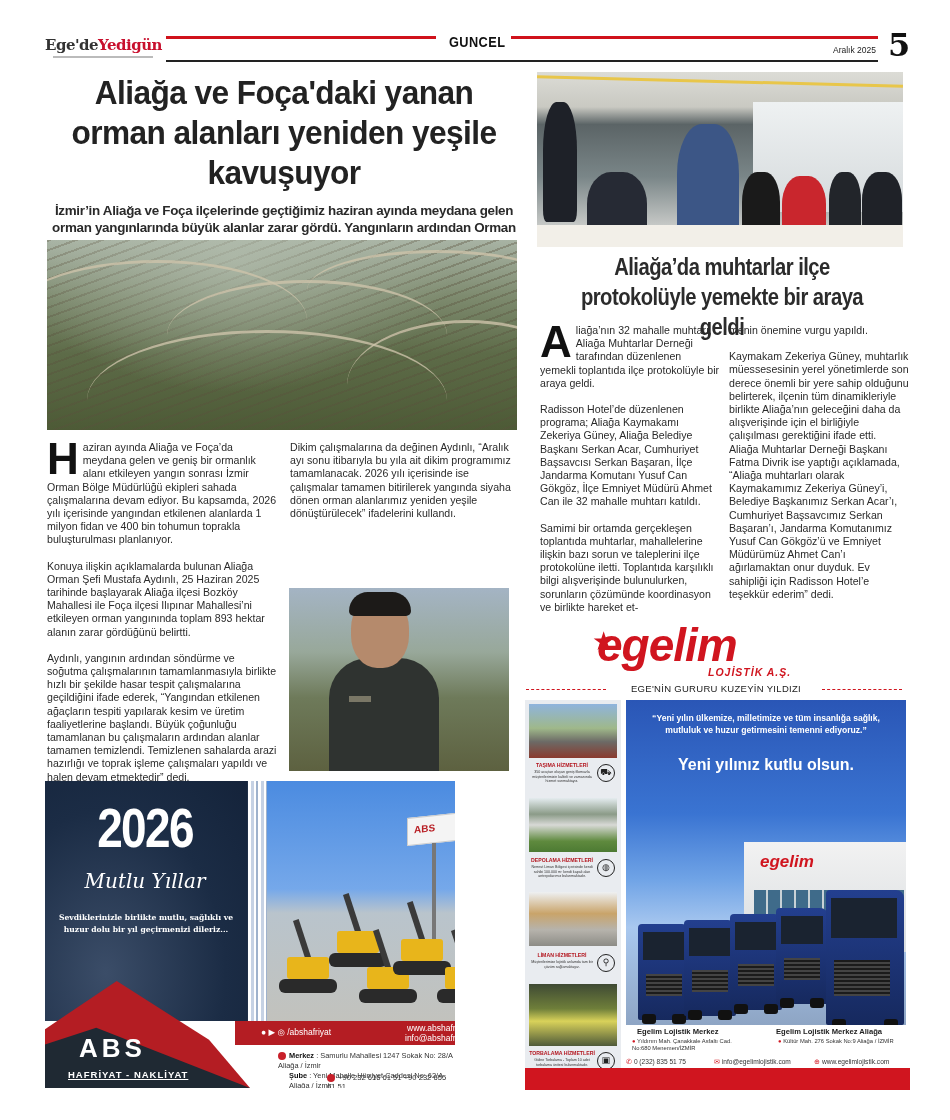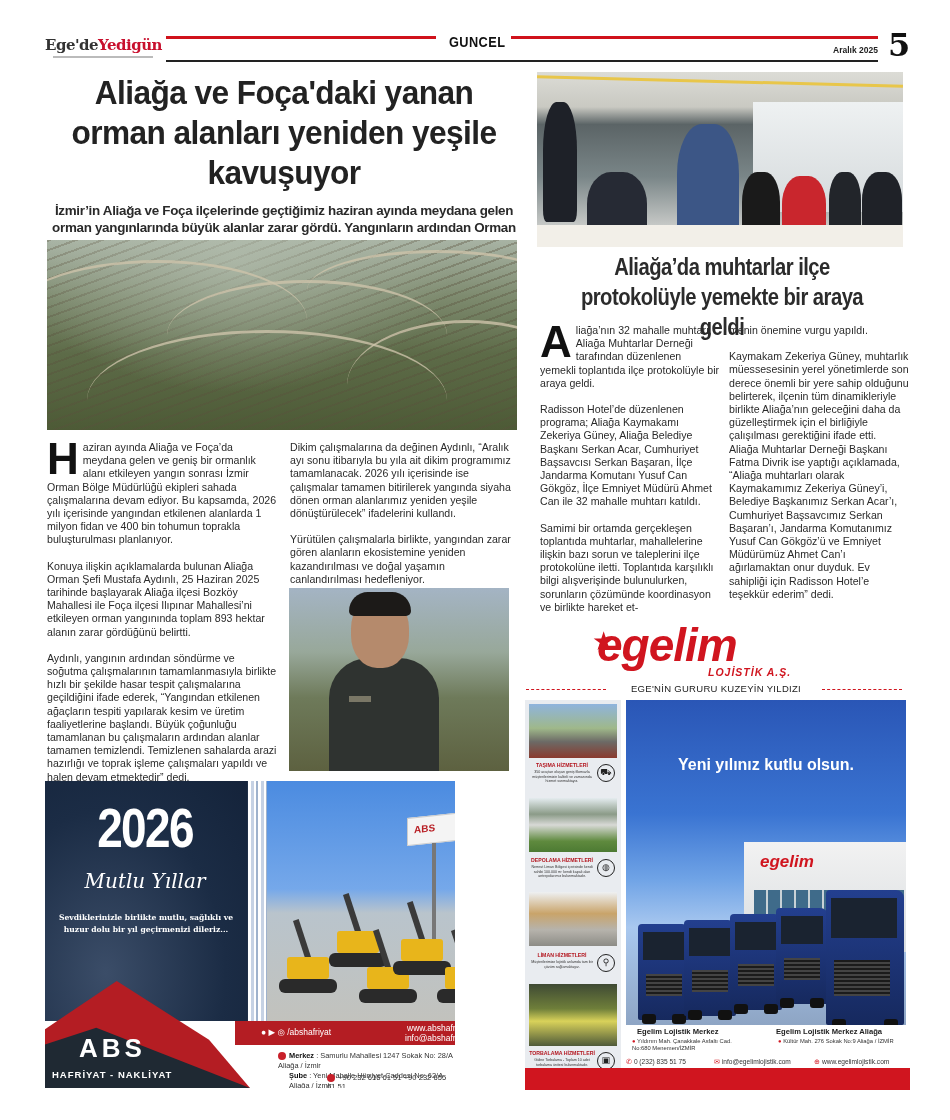--- a/index.html
+++ b/index.html
@@ -8,21 +8,21 @@
 
   
   .masthead { position: absolute; left: 45px; top: 32px; width: 865px; height: 34px; text-align: center; }
   .logo { position: absolute; left: 0; top: 4px; font-family: "DejaVu Serif", serif; font-size: 15px; font-weight: bold; letter-spacing: -0.5px; }
   .logo .p1 { color: #333; }
   .logo .p2 { color: #c8102e; }
   .logo-sub { position: absolute; left: 8px; top: 24px; width: 100px; height: 2px; background: #bbb; }
   .rule-red { position: absolute; height: 3px; background: #d0121b; top: 4px; }
   .rule-black { position: absolute; left: 121px; top: 28px; width: 712px; height: 2px; background: #222; }
   .section-title { position: absolute; left: 399px; top: 1px; font-size: 15px; font-weight: bold; letter-spacing: 0.5px; color: #111; font-family: "Liberation Sans", sans-serif; transform: scaleX(0.85); }
-  .issue-date { position: absolute; left: 788px; top: 13px; font-size: 8.5px; font-weight: bold; color: #222; }
+  .issue-date { position: absolute; left: 788px; top: 13px; font-size: 8.5px; font-weight: normal; color: #222; }
   .page-num { position: absolute; left: 843px; top: -6px; font-family: "DejaVu Serif", serif; font-size: 32px; font-weight: bold; color: #111; }
 
   
   .headline-1 { position: absolute; left: 45px; top: 72px; width: 478px; text-align: center; font-size: 34px; line-height: 40px; font-weight: bold; color: #222; letter-spacing: -0.6px; font-family: "Liberation Sans", sans-serif; transform: scaleX(0.93); transform-origin: center top; }
   .lead-1 { position: absolute; left: 45px; top: 165px; width: 478px; text-align: center; font-size: 13.4px; line-height: 17px; font-weight: bold; color: #2a2a2a; letter-spacing: -0.3px; margin-top: 37px; }
   .photo-forest { position: absolute; left: 47px; top: 240px; width: 470px; height: 190px; overflow: hidden;
     background:
       radial-gradient(ellipse at 40% 10%, rgba(180,190,175,0.7), transparent 55%),
       repeating-linear-gradient(160deg, rgba(90,80,60,0.35) 0 2px, transparent 2px 9px),
       linear-gradient(180deg, #a8b3a4 0%, #7d8a6e 30%, #5d6b48 60%, #4d5a36 100%); }
@@ -70,21 +70,21 @@
   .excavator .track { position: absolute; left: 0; top: 22px; width: 58px; height: 14px; background: #2a2a2a; border-radius: 6px; }
   .excavator .arm { position: absolute; left: 20px; top: -38px; width: 6px; height: 40px; background: #3a3a3a; transform: rotate(-18deg); }
 
   .abs-bar { position: absolute; left: 0; top: 240px; width: 472px; height: 67px; background: #ffffff; }
   .abs-redband { position: absolute; left: 190px; top: 240px; width: 282px; height: 24px; background: #b41d23; }
   .abs-social { position: absolute; left: 216px; top: 246px; color: #fff; font-size: 8.5px; }
   .abs-web { position: absolute; left: 360px; top: 242px; color: #fff; font-size: 8.5px; line-height: 10px; text-align: right; }
   .abs-logo-bg { position: absolute; left: 0; top: 200px; width: 205px; height: 107px; background: #b41d23; clip-path: polygon(0 100%, 0 45%, 35% 0, 80% 55%, 100% 100%); }
   .abs-logo-dark { position: absolute; left: 0; top: 240px; width: 205px; height: 67px; background: #1f2933; clip-path: polygon(0 100%, 0 35%, 25% 10%, 100% 100%); }
   .abs-logo-text { position: absolute; left: 34px; top: 252px; color: #fff; font-size: 26px; font-weight: bold; letter-spacing: 4px; }
-  .abs-logo-sub { position: absolute; left: 7px; top: 288px; color: #fff; font-size: 9.5px; font-weight: bold; letter-spacing: 1px; }
+  .abs-logo-sub { position: absolute; left: 23px; top: 288px; color: #fff; font-size: 9.5px; font-weight: bold; letter-spacing: 1px; text-decoration: underline; }
   .abs-addr { position: absolute; left: 233px; top: 270px; font-size: 7.4px; line-height: 10px; color: #333; }
   .abs-addr b { color: #111; }
   .abs-phone { position: absolute; left: 282px; top: 292px; font-size: 7.6px; color: #333; }
   .pin-red { display: inline-block; width: 8px; height: 8px; border-radius: 50%; background: #c8202a; vertical-align: middle; margin-right: 3px; }
 
   
   .ad-egelim { position: absolute; left: 522px; top: 612px; width: 388px; height: 478px; background: #ffffff; overflow: hidden; }
   .eg-logo { position: absolute; left: 75px; top: 6px; color: #d0151f; font-family: "Liberation Sans", sans-serif; font-style: italic; font-weight: bold; font-size: 46px; letter-spacing: -1px; }
   .eg-star { position: absolute; left: 70px; top: 14px; color: #d0151f; font-size: 26px; }
   .eg-sub { position: absolute; left: 186px; top: 54px; color: #d0151f; font-style: italic; font-weight: bold; font-size: 10.5px; letter-spacing: 1px; }
@@ -141,21 +141,20 @@
 </div>
 
 <div class="col col-a">
   <p><span class="dropcap">H</span><span>aziran ayında Aliağa ve Foça’da meydana gelen ve geniş bir ormanlık alanı etkileyen yangın sonrası İzmir Orman Bölge Müdürlüğü ekipleri sahada çalışmalarına devam ediyor. Bu kapsamda, 2026 yılı içerisinde yangından etkilenen alanlarda 1 milyon fidan ve 400 bin tohumun toprakla buluşturulması planlanıyor.</span></p>
   <p>Konuya ilişkin açıklamalarda bulunan Aliağa Orman Şefi Mustafa Aydınlı, 25 Haziran 2025 tarihinde başlayarak Aliağa ilçesi Bozköy Mahallesi ile Foça ilçesi Ilıpınar Mahallesi’ni etkileyen orman yangınında toplam 893 hektar alanın zarar gördüğünü belirtti.</p>
   <p>Aydınlı, yangının ardından söndürme ve soğutma çalışmalarının tamamlanmasıyla birlikte hızlı bir şekilde hasar tespit çalışmalarına geçildiğini ifade ederek, “Yangından etkilenen ağaçların tespiti yapılarak kesim ve üretim faaliyetlerine başlandı. Büyük çoğunluğu tamamlanan bu çalışmaların ardından alanlar tamamen temizlendi. Temizlenen sahalarda arazi hazırlığı ve toprak işleme çalışmaları yapıldı ve halen devam etmektedir” dedi.</p>
 </div>
 
 <div class="col col-b">
   <p>Dikim çalışmalarına da değinen Aydınlı, “Aralık ayı sonu itibarıyla bu yıla ait dikim programımız tamamlanacak. 2026 yılı içerisinde ise çalışmalar tamamen bitirilerek yangında siyaha dönen orman alanlarımız yeniden yeşile dönüştürülecek” ifadelerini kullandı.</p>
-  <p>Yürütülen çalışmalarla birlikte, yangından zarar gören alanların ekosistemine yeniden kazandırılması ve doğal yaşamın canlandırılması hedefleniyor.</p>
 </div>
 
 <div class="photo-person">
   <div class="body"></div>
   <div class="head"></div>
   <div class="hair"></div>
   <div class="badge"></div>
 </div>
 
 <div class="photo-meeting">
@@ -174,21 +173,21 @@
 <h2 class="headline-2">Aliağa’da muhtarlar ilçe protokolüyle yemekte bir araya geldi</h2>
 
 <div class="col col-c">
   <p><span class="dropcap">A</span><span>liağa’nın 32 mahalle muhtarı, Aliağa Muhtarlar Derneği tarafından düzenlenen yemekli toplantıda ilçe protokolüyle bir araya geldi.</span></p>
   <p>Radisson Hotel’de düzenlenen programa; Aliağa Kaymakamı Zekeriya Güney, Aliağa Belediye Başkanı Serkan Acar, Cumhuriyet Başsavcısı Serkan Başaran, İlçe Jandarma Komutanı Yusuf Can Gökgöz, İlçe Emniyet Müdürü Ahmet Can ile 32 mahalle muhtarı katıldı.</p>
   <p>Samimi bir ortamda gerçekleşen toplantıda muhtarlar, mahallelerine ilişkin bazı sorun ve taleplerini ilçe protokolüne iletti. Toplantıda karşılıklı bilgi alışverişinde bulunulurken, sorunların çözümünde koordinasyon ve birlikte hareket et-</p>
 </div>
 
 <div class="col col-d">
   <p>menin önemine vurgu yapıldı.</p>
-  <p class="tight">Kaymakam Zekeriya Güney, muhtarlık müessesesinin yerel yönetimlerde son derece önemli bir yere sahip olduğunu belirterek, ilçenin tüm dinamikleriyle birlikte Aliağa’nın geleceğini daha da güzelleştirmek için el birliğiyle çalışılması gerektiğini ifade etti.</p>
+  <p class="tight">Kaymakam Zekeriya Güney, muhtarlık müessesesinin yerel yönetimlerde son derece önemli bir yere sahip olduğunu belirterek, ilçenin tüm dinamikleriyle birlikte Aliağa’nın geleceğini daha da alışverişinde için el birliğiyle çalışılması gerektiğini ifade etti.</p>
   <p>Aliağa Muhtarlar Derneği Başkanı Fatma Divrik ise yaptığı açıklamada, “Aliağa muhtarları olarak Kaymakamımız Zekeriya Güney’i, Belediye Başkanımız Serkan Acar’ı, Cumhuriyet Başsavcımız Serkan Başaran’ı, Jandarma Komutanımız Yusuf Can Gökgöz’ü ve Emniyet Müdürümüz Ahmet Can’ı ağırlamaktan onur duyduk. Ev sahipliği için Radisson Hotel’e teşekkür ederim” dedi.</p>
 </div>
 
 <div class="ad-abs">
   <div class="abs-left">
     <div class="abs-year">2026</div>
     <div class="abs-script">Mutlu Yıllar</div>
     <div class="abs-wish">Sevdiklerinizle birlikte mutlu, sağlıklı ve huzur dolu bir yıl geçirmenizi dileriz...</div>
   </div>
   <div class="abs-stripes"></div>
@@ -270,20 +269,21 @@
     <div class="eg-svc-desc" style="top:260px;">Müşterilerimize lojistik anlamda tam bir çözüm sağlamaktayız.</div>
     <div class="eg-svc-icon" style="top:254px;">⚲</div>
 
     <div class="eg-svc-img" style="top:284px;height:62px;background:linear-gradient(180deg,#3f4a34 0%,#6f7f3a 40%,#d9d25a 60%,#4f5a3a 100%);"></div>
     <div class="eg-svc-title" style="top:350px;">TORBALAMA HİZMETLERİ</div>
     <div class="eg-svc-desc" style="top:358px;">Gübre Torbalama - Toplam 10 adet torbalama ünitesi bulunmaktadır.</div>
     <div class="eg-svc-icon" style="top:352px;">▣</div>
   </div>
 
   <div class="eg-main">
+    <div class="eg-quote">“Yeni yılın ülkemize, milletimize ve tüm insanlığa sağlık, mutluluk ve huzur getirmesini  temenni ediyoruz.”</div>
     <div class="eg-greet">Yeni yılınız kutlu olsun.</div>
     <div class="eg-building">
       <div class="sign">egelim</div>
       <div class="win"></div>
     </div>
     <div class="eg-truck" style="left:12px;top:224px;">
         <div class="glass"></div>
         <div class="grille"></div>
         <div class="wheel" style="left:4px"></div>
         <div class="wheel" style="right:4px"></div>

